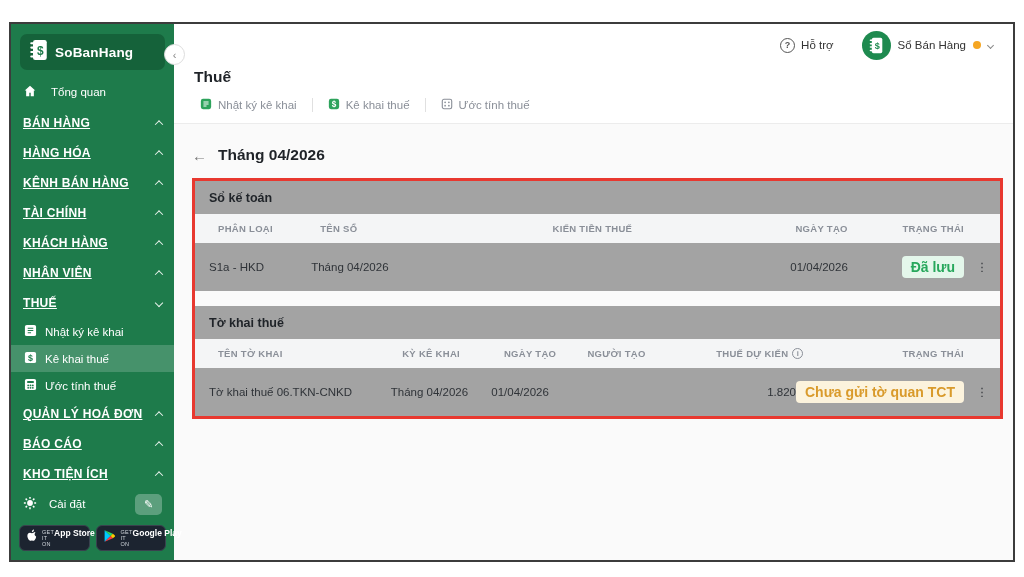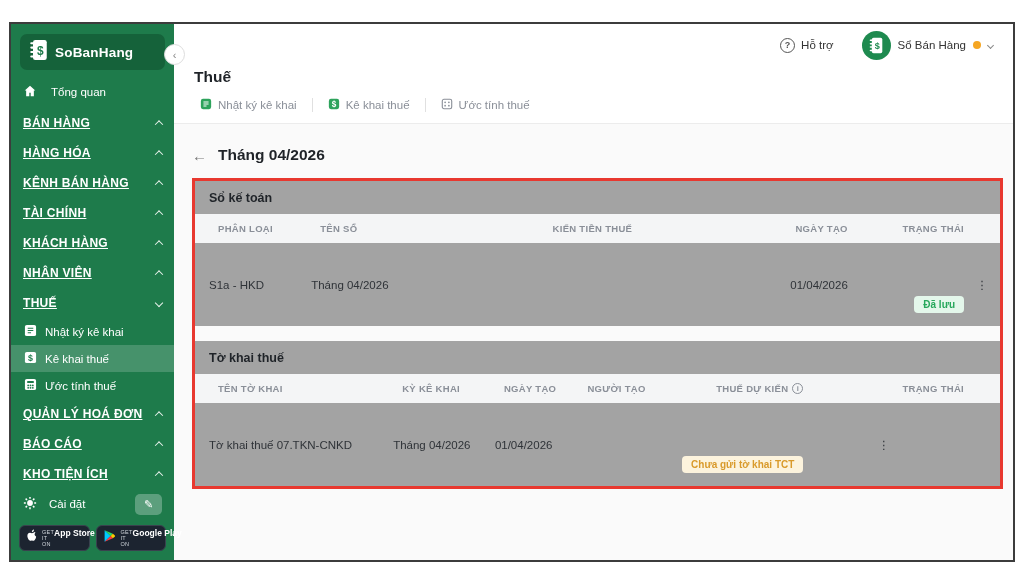--- a/index.html
+++ b/index.html
@@ -55,21 +55,21 @@
   .grid { display:grid; align-items:center; }
   .t1 { grid-template-columns:1.05fr 2.1fr 1.5fr 1.25fr 1.05fr 36px; }
   .t2 { grid-template-columns:1.85fr 0.95fr 0.78fr 0.95fr 1.15fr 1.5fr 36px; }
   .thead { background:#F4F5F6; }
   .thead > div { font-size:9.5px; font-weight:bold; color:#8a8f98; letter-spacing:.3px; padding:9px 0;margin-left:9px; }
   .trow > div { font-size:11.5px; color:#2f3338; padding:13px 0; }
   .cell-first { padding-left:14px !important; }
   .cell-right { text-align:right; }
   .cell-badge { text-align:right; }
   .gap-band { height:15px; background:#fafafa; }
-  .badge { display:inline-block; padding:3px 9px; border-radius:4px; font-size:10px; font-weight:bold; white-space:nowrap;margin-top:40px; }
+  .badge { display:inline-block; padding:3px 9px; border-radius:4px; font-size:14px; font-weight:bold; white-space:nowrap; }
   .badge.green { color:#27A85C; background:#E4F7EB; }
   .badge.orange { color:#D99A2B; background:#FCF3DD; }
   .dots { color:#9aa0a6; font-size:12px; text-align:center; cursor:pointer; padding:13px 0; }
   .info-i { display:inline-flex; width:11px; height:11px; border:1px solid #8a8f98; border-radius:50%; font-size:7.5px; align-items:center; justify-content:center; margin-left:4px; vertical-align:-1px; font-style:normal; }
   .thead-flex { display:inline-flex; align-items:center; }
 </style>
 </head>
 <body>
 
 <div class="frame">
@@ -299,25 +299,26 @@
             <div>NGÀY TẠO</div>
             <div>NGƯỜI TẠO</div>
             <div class="cell-right"><span class="thead-flex">
                   <span>THUẾ DỰ KIẾN</span>
                   <span class="info-i">i</span>
                 </span></div>
             <div class="cell-right">TRẠNG THÁI</div>
             <div></div>
           </div>
           <div class="grid t2 trow">
-            <div class="cell-first">Tờ khai thuế 07.TKN-CNKD</div>
+            <div class="cell-first">Tờ khai thuế 06.TKN-CNKD</div>
             <div>Tháng 04/2026</div>
             <div>01/04/2026</div>
             <div></div>
-            <div class="cell-badge"><span class="badge orange">Chưa gửi tờ khai TCT</span></div>
+            <div class="cell-right">1.820</div>
+            <div class="cell-badge"><span class="badge orange">Chưa gửi tờ quan TCT</span></div>
             <div class="dots">⋮</div>
           </div>
         </section>
 
       </div>
     </div>
   </main>
 </div>
 
 </body></html>

